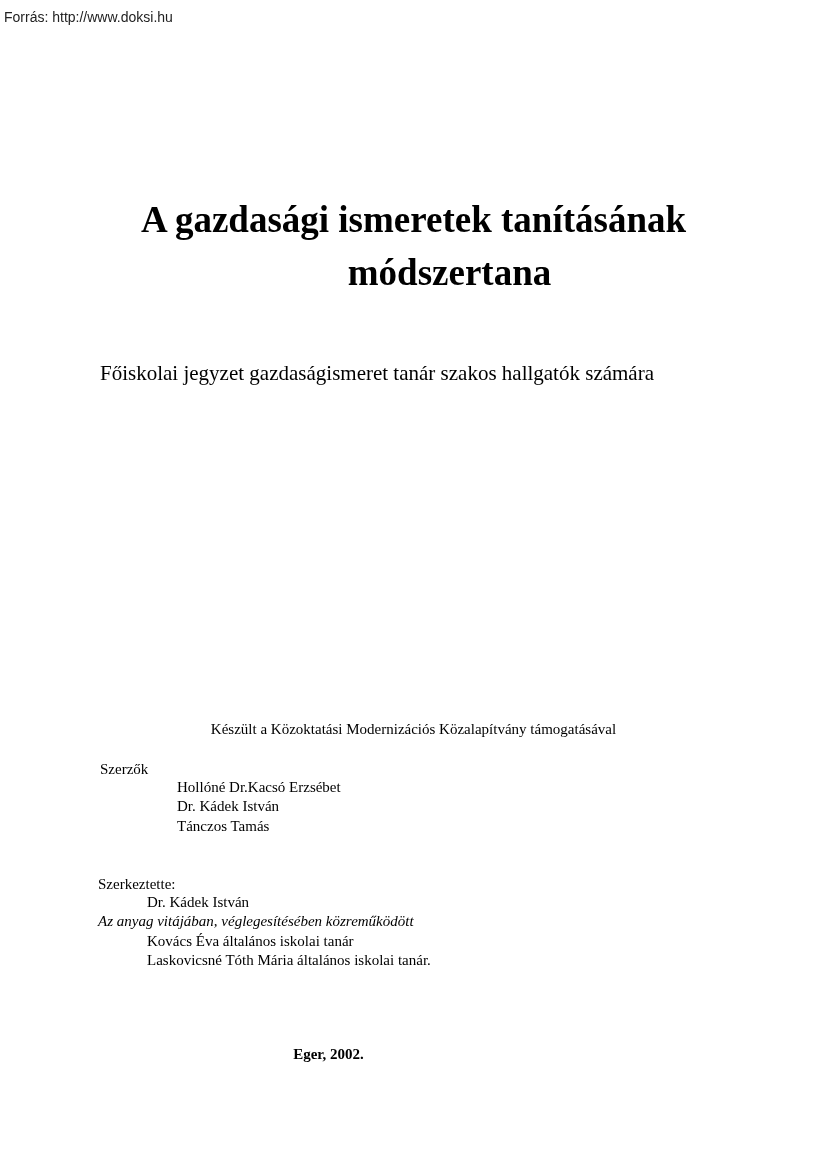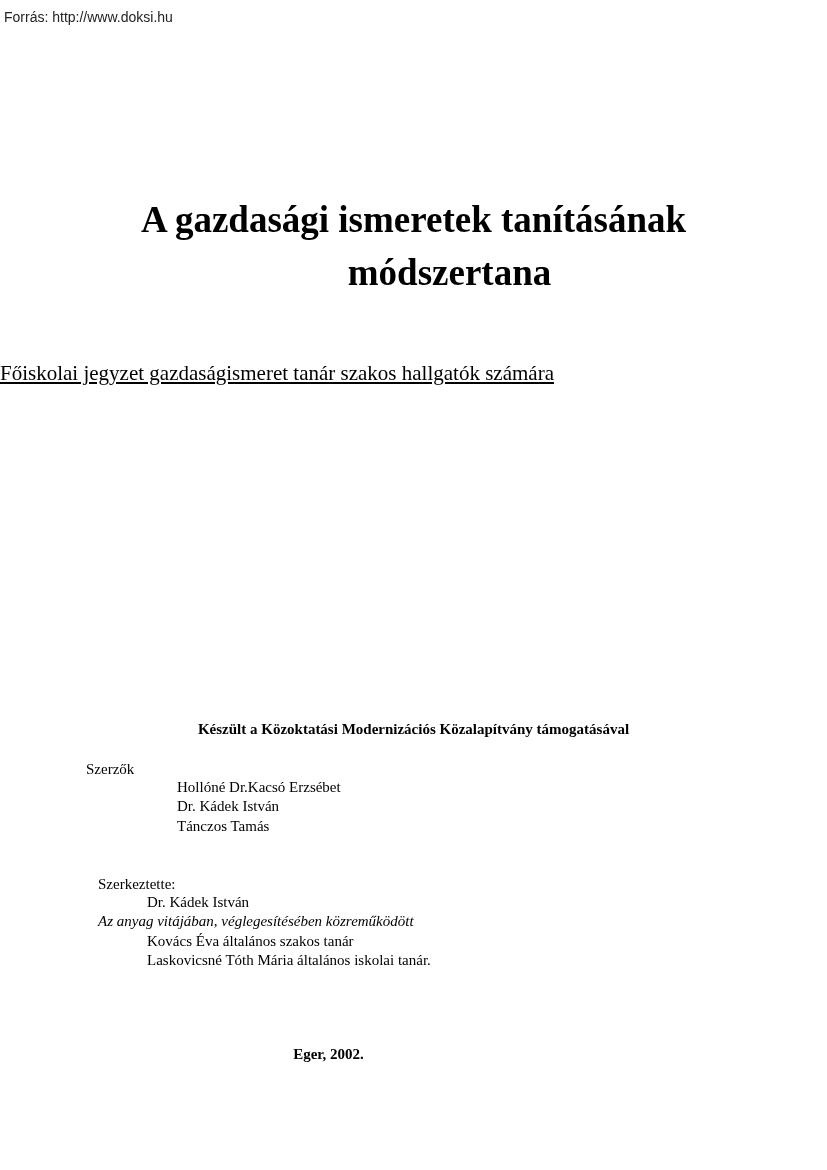--- a/index.html
+++ b/index.html
@@ -2,50 +2,50 @@
 <html><head>
   <meta charset="utf-8">
   <style>
     html, body { margin: 0; padding: 0; background: #ffffff; }
     body { width: 827px; height: 1170px; position: relative; overflow: hidden; color: #000; }
     .source { position: absolute; left: 4px; top: 9px; font-family: "Liberation Sans", sans-serif; font-size: 14px; color: #222; white-space: nowrap; }
     .serif { font-family: "Liberation Serif", serif; }
     .title { position: absolute; left: 0; width: 827px; text-align: center; font-weight: bold; font-size: 37px; line-height: 40px; white-space: nowrap; }
     .t1 { top: 186px; margin-top: 14px; }
     .t2 { top: 253px; margin-left: 36px; }
-    .subtitle { position: absolute; left: 0; width: 654px; top: 360px; text-align: left; font-size: 21px; line-height: 26px; white-space: nowrap; text-decoration: underline; }
-    .support { position: absolute; left: 0; width: 827px; top: 720px; text-align: center; font-weight: bold; font-size: 15px; line-height: 18px; white-space: nowrap; }
+    .subtitle { position: absolute; left: 0; width: 654px; top: 360px; text-align: right; font-size: 21px; line-height: 26px; white-space: nowrap; }
+    .support { position: absolute; left: 0; width: 827px; top: 720px; text-align: center; font-weight: normal; font-size: 15px; line-height: 18px; white-space: nowrap; }
     .line { position: absolute; font-size: 15px; line-height: 19px; white-space: nowrap; }
     .place { position: absolute; left: 0; width: 657px; top: 1045px; text-align: center; font-weight: bold; font-size: 15px; line-height: 18px; white-space: nowrap; }
   </style>
 </head>
 <body>
 
 <div class="source">Forrás: http://www.doksi.hu</div>
 
 <div>
   <div class="serif title t1">A gazdasági ismeretek tanításának</div>
   <div class="serif title t2">módszertana</div>
 
   <div class="serif subtitle">Főiskolai jegyzet gazdaságismeret tanár szakos hallgatók számára</div>
 
   <div class="serif support">Készült a Közoktatási Modernizációs Közalapítvány támogatásával</div>
 
   <div>
-    <div class="serif line" style="left:86px; top:760px;text-align:right;">Szerzők</div>
+    <div class="serif line" style="left:100px; top:760px;text-align:right;">Szerzők</div>
     <div class="serif line" style="left:177px; top:778px;">Hollóné Dr.Kacsó Erzsébet</div>
     <div class="serif line" style="left:177px; top:797px;">Dr. Kádek István</div>
     <div class="serif line" style="left:177px; top:817px;">Tánczos Tamás</div>
   </div>
 
   <div>
     <div class="serif line" style="left:98px; top:875px;">Szerkeztette:</div>
     <div class="serif line" style="left:147px; top:893px;">Dr. Kádek István</div>
   </div>
 
   <div>
     <div class="serif line" style="left:98px; top:912px;font-style:italic;">Az anyag vitájában, véglegesítésében közreműködött</div>
-    <div class="serif line" style="left:147px; top:932px;">Kovács Éva általános szakos tanár</div>
+    <div class="serif line" style="left:147px; top:932px;">Kovács Éva általános iskolai tanár</div>
     <div class="serif line" style="left:147px; top:951px;">Laskovicsné Tóth Mária általános iskolai tanár.</div>
   </div>
 
   <div class="serif place">Eger, 2002.</div>
 </div>
 
 </body></html>

